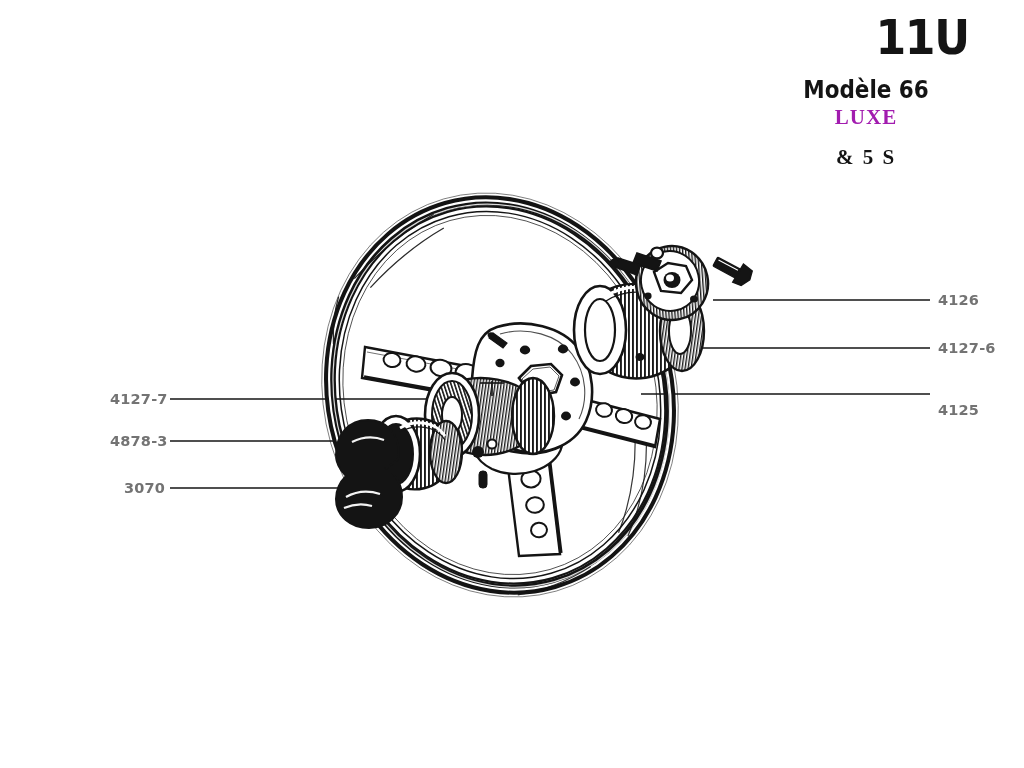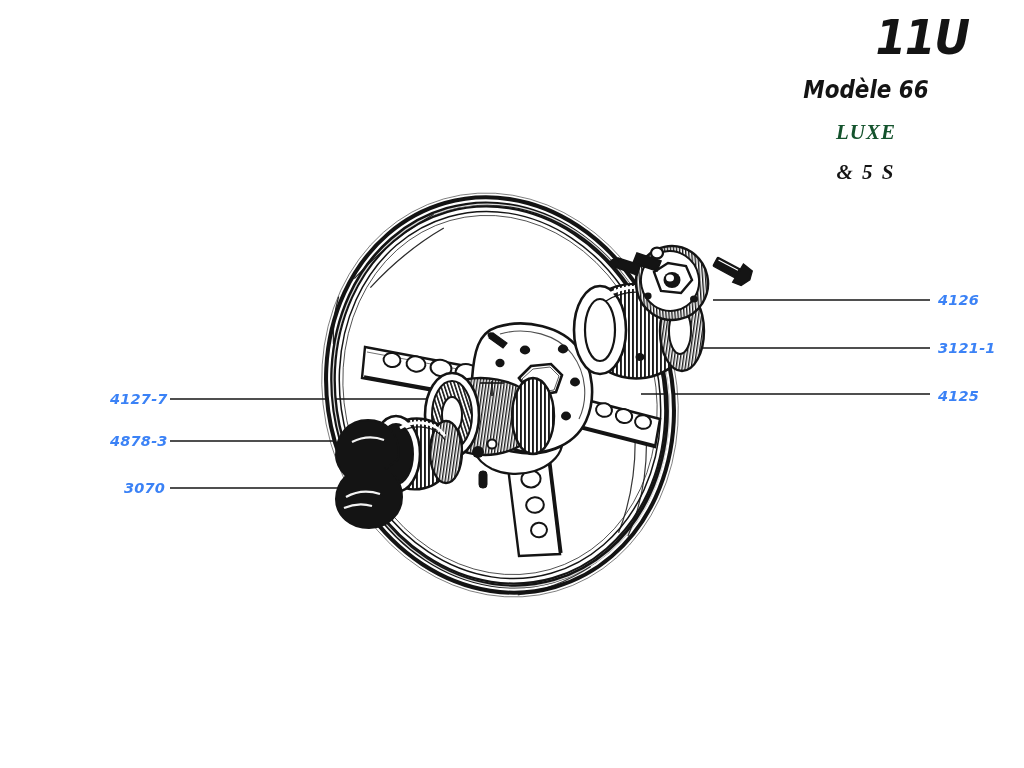--- a/index.html
+++ b/index.html
@@ -10,21 +10,20 @@
   }
   body {
     font-family: "Liberation Sans", sans-serif;
   }
   #page {
     position: relative;
     width: 1024px;
     height: 760px;
     background: #ffffff;
     overflow: hidden;
-    font-style: italic;
   }
 
   
   #header-block {
     position: absolute;
     right: 48px;
     top: 14px;
     text-align: center;
     width: 220px;
   }
@@ -48,41 +47,41 @@
     color: #141414;
     margin-top: 16px;
     letter-spacing: 0px;
     transform: scaleX(0.86);
   }
   #trim-line-1 {
     font-family: "Liberation Serif", serif;
     font-weight: bold;
     font-size: 21px;
     line-height: 1.1;
-    color: #14532d;
+    color: #a21caf;
     letter-spacing: 1px;
-    margin-top: 18px;
+    margin-top: 3px;
   }
   #trim-line-2 {
     font-family: "Liberation Serif", serif;
     font-weight: bold;
     font-size: 21px;
     line-height: 1.1;
     color: #141414;
     letter-spacing: 2px;
     margin-top: 17px;
   }
 
   
   .callout {
     position: absolute;
     font-family: "DejaVu Sans", sans-serif;
     font-weight: bold;
     font-size: 14.5px;
-    color: #3b82f6;
+    color: #737373;
     letter-spacing: 0.2px;
     white-space: nowrap;
   }
   .callout.left  { text-align: right; }
   .callout.right { text-align: left;  }
 
   
   #figure {
     position: absolute;
     left: 0;
@@ -338,20 +337,20 @@
         <rect x="713" y="266" width="26" height="10" rx="1" fill="#141414" stroke="#141414" stroke-width="1.4"></rect>
         <path d="M 739 260 L 750 262 L 752 271 L 747 280 L 738 281 Z" fill="#141414" stroke="#141414" stroke-width="1.4"></path>
         <path d="M 715 268 L 737 268" stroke="#ffffff" stroke-width="1.1"></path>
       </g>
     </g>
 
   </svg>
 
   <div id="callout-layer">
       <div class="callout right" style="left: 938px; top: 292px;">4126</div>
-      <div class="callout right" style="left: 938px; top: 340px;">3121-1</div>
-      <div class="callout right" style="left: 938px; top: 388px;">4125</div>
+      <div class="callout right" style="left: 938px; top: 340px;">4127-6</div>
+      <div class="callout right" style="left: 938px; top: 402px;">4125</div>
       <div class="callout left" style="left: 110px; top: 391px;">4127-7</div>
       <div class="callout left" style="left: 110px; top: 433px;">4878-3</div>
       <div class="callout left" style="left: 124px; top: 480px;">3070</div>
     </div>
 
 </div>
 
 </body></html>

